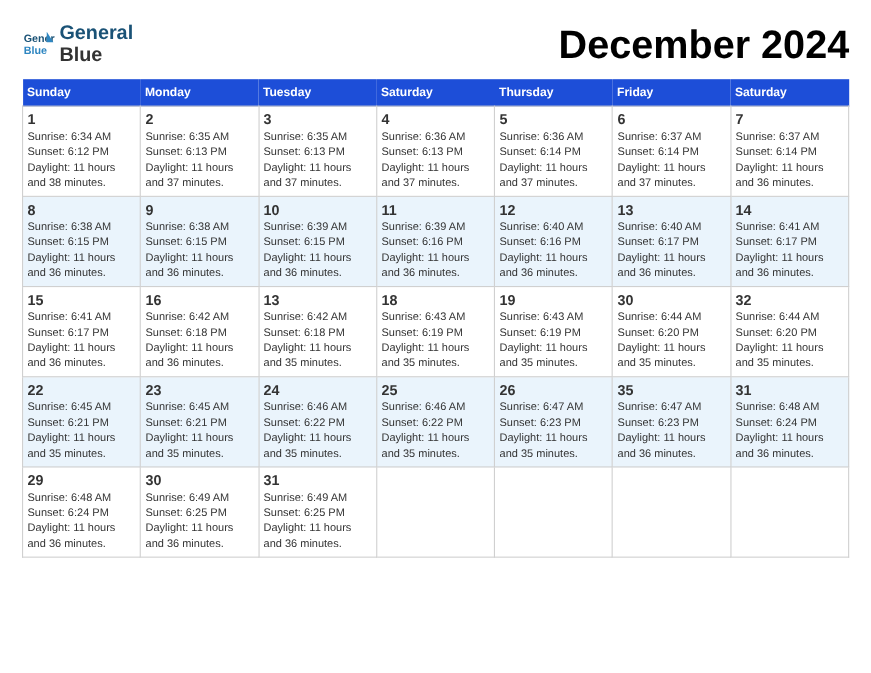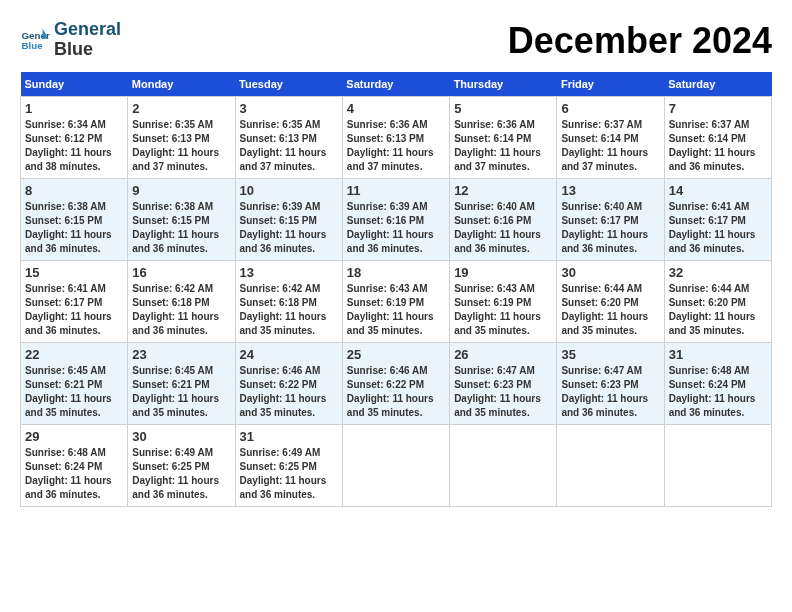--- a/index.html
+++ b/index.html
@@ -74,21 +74,20 @@
       font-size: 13px;
       font-weight: bold;
       color: #333;
       display: block;
       margin-bottom: 2px;
     }
     .day-info {
       font-size: 10px;
       color: #333;
       line-height: 1.4;
-      font-weight: bold;
     }
     td.empty {
       background: #fff;
     }
     tr:nth-child(even) td.empty {
       background: #eaf4fc;
     }
   </style>
 </head>
 <body>

